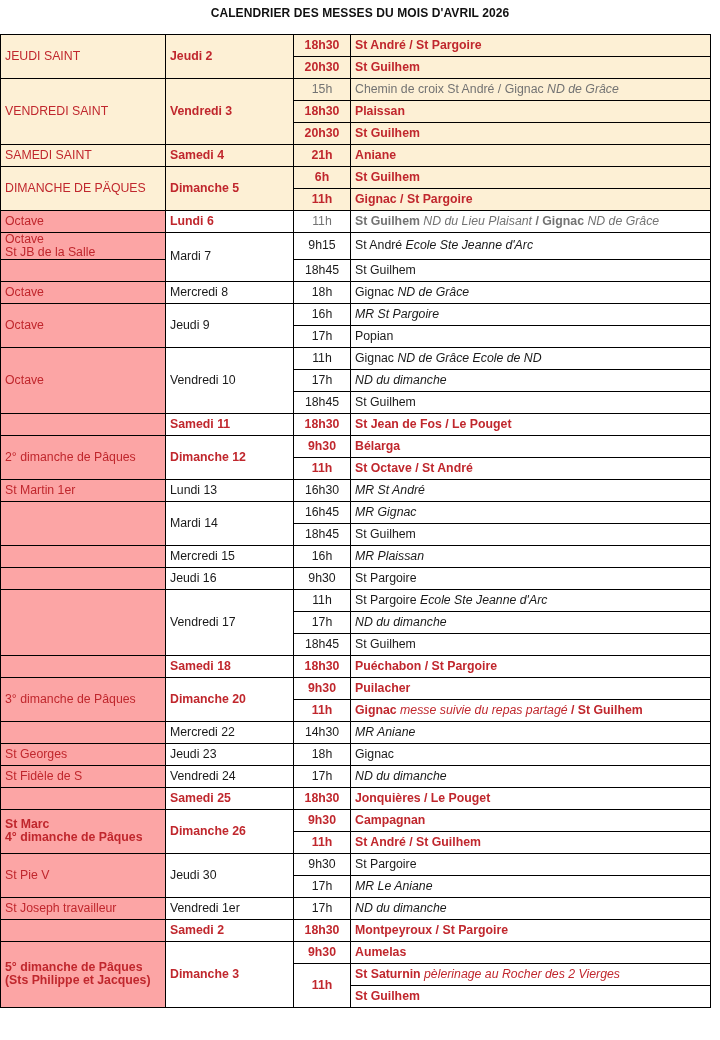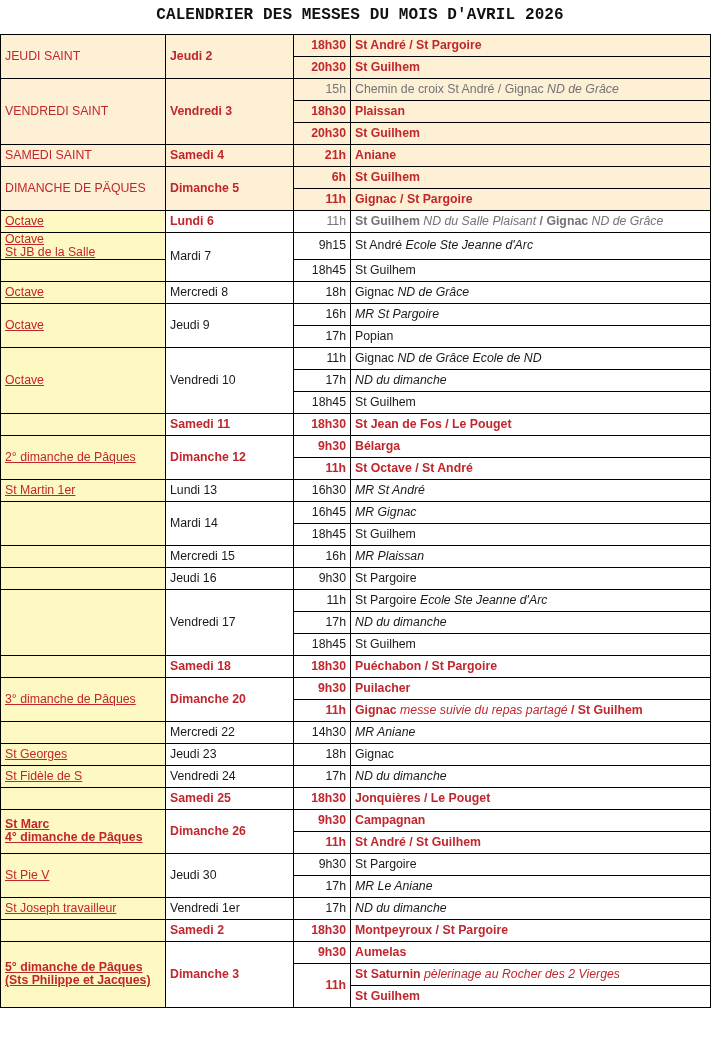--- a/index.html
+++ b/index.html
@@ -8,23 +8,22 @@
     background:#ffffff;
     font-family:"Liberation Sans", sans-serif;
     color:#000;
     overflow:hidden;
   }
   #page{position:relative;width:720px;height:1040px;}
 
   #title{
     position:absolute;left:0;top:6px;width:720px;
     text-align:center;
-    font-size:16px;font-weight:bold;letter-spacing:0.1px;
+    font-size:12px;font-weight:bold;letter-spacing:0.1px;
     color:#111111;
-    font-family:Liberation Mono, monospace;
   }
 
   table.cal{
     position:absolute;left:0;top:34px;
     width:710px;
     border-collapse:collapse;
     table-layout:fixed;
   }
   table.cal td{
     border:1px solid #000000;
@@ -43,32 +42,32 @@
   col.c-place{width:360px;}
 
   
   td.season{
     border-left:none;border-right:none;border-top:none;border-bottom:none;
     color:#C0272D;
     font-size:11.4px;
     padding:0 2px;
   }
   td.season.beige{background:#FDF0D5;}
-  td.season.white{background:#fef9c3;text-decoration:underline;}
+  td.season.white{background:#fca5a5;}
   td.season b{font-weight:bold;display:block;}
   td.season span{display:block;}
 
   
   .beigebg{background:#FDF0D5;}
 
   td.day{
     font-size:13px;
   }
   td.time{
-    text-align:right;
+    text-align:center;
     font-size:12.6px;
   }
   td.place{
     text-align:left;
     font-size:12.6px;
     padding-left:6px;
     margin-top:34px;
   }
 
   
@@ -140,21 +139,21 @@
       </tr>
       <tr>
         <td class="time beigebg redbold">11h</td>
         <td class="place beigebg redbold">Gignac / St Pargoire</td>
       </tr>
 
       <tr>
         <td class="season white">Octave</td>
         <td class="day redbold">Lundi 6</td>
         <td class="time red">11h</td>
-        <td class="place red nowrap"><span class="bolditem">St Guilhem</span> <span class="ital">ND du Salle Plaisant</span> <span class="bolditem">/</span> <span class="bolditem">Gignac</span> <span class="ital">ND de Grâce</span></td>
+        <td class="place red nowrap"><span class="bolditem">St Guilhem</span> <span class="ital">ND du Lieu Plaisant</span> <span class="bolditem">/</span> <span class="bolditem">Gignac</span> <span class="ital">ND de Grâce</span></td>
       </tr>
 
       <tr>
         <td class="season white">
             <span>Octave</span>
             <span>St JB de la Salle</span>
           </td>
         <td class="day blk" rowspan="2">Mardi 7</td>
         <td class="time blk">9h15</td>
         <td class="place blk"><span>St André </span><span class="ital">Ecole Ste Jeanne d'Arc</span></td>

